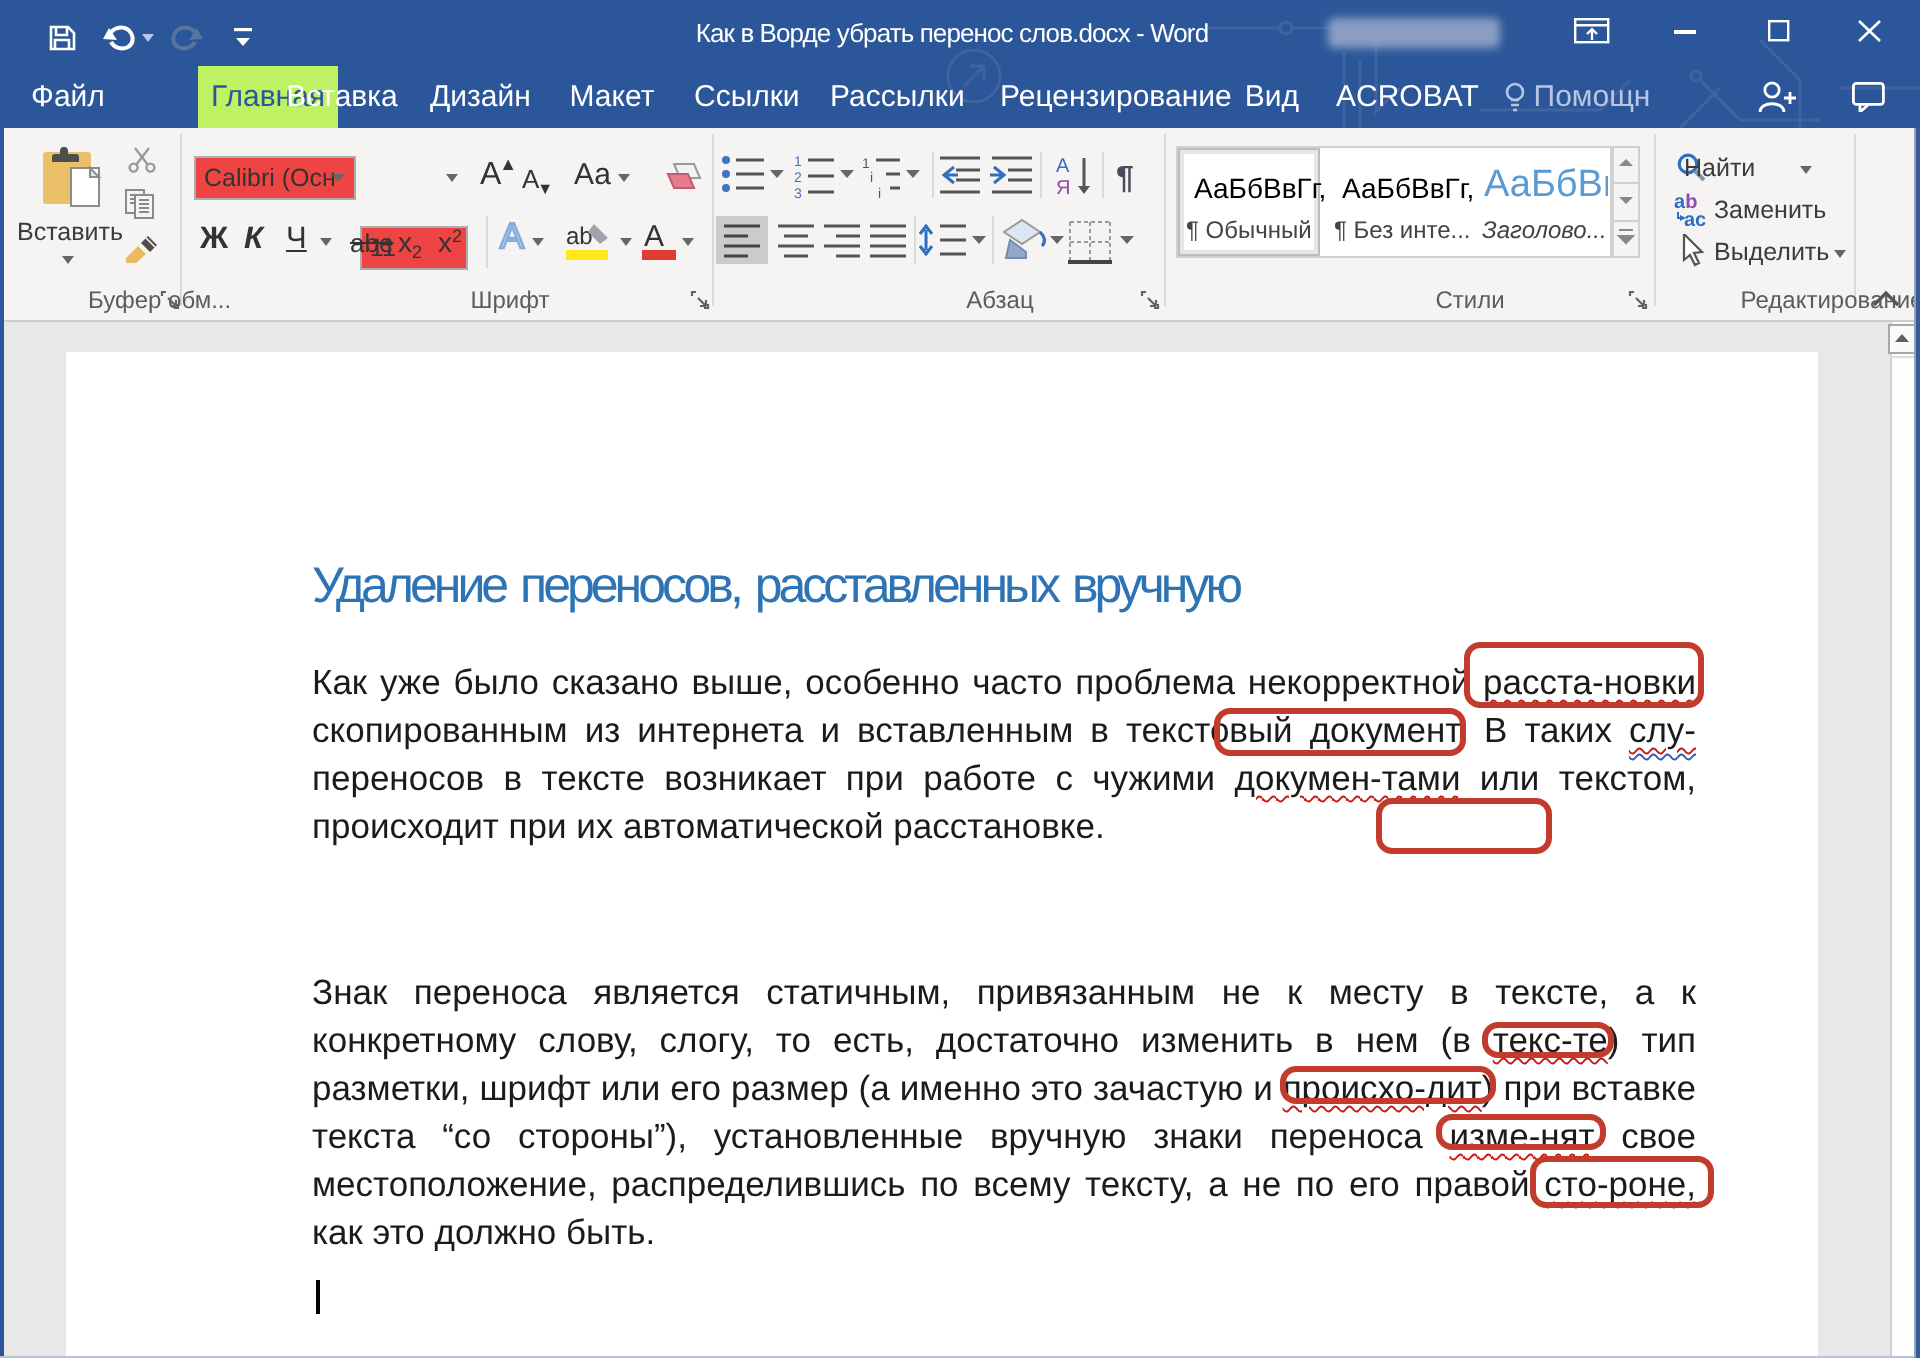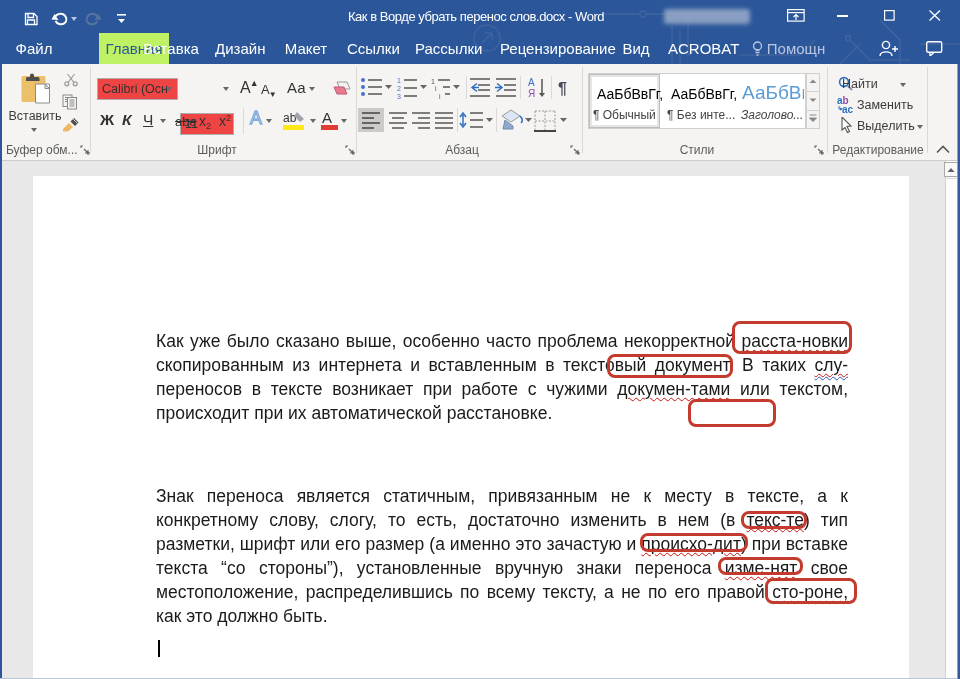--- a/index.html
+++ b/index.html
@@ -14,21 +14,21 @@
   #blurbox { position:absolute; left:664px; top:9px; width:86px; height:15px; background:#94a6c7; border-radius:3px; filter:blur(2.2px); opacity:.9; }
   .deco { position:absolute; }
 
   
   .tab { position:absolute; top:33px; height:31px; color:#ffffff; font-size:15px; line-height:31px; text-align:center; }
   #tab-active { position:absolute; left:63px; top:33px; width:70px; height:31px; background:#bef264; color:#2b579a; font-size:15px; line-height:32px; text-align:center;margin-left:36px; }
 
   
   #ribbon { position:absolute; left:0; top:64px; width:960px; height:97px; background:#f5f4f2; border-bottom:1px solid #cfcdcb; }
   .vsep { position:absolute; top:3px; width:1px; height:86px; background:#dbd9d6; }
-  .glabel { position:absolute; top:79px; font-size:12px; color:#5c5c5c; text-align:center; white-space:nowrap; }
+  .glabel { position:absolute; top:79px; font-size:12px; color:#5c5c5c; text-align:center; white-space:nowrap;margin-left:38px; }
   .rtext { position:absolute; font-size:12.5px; color:#3b3b3b; white-space:nowrap; }
   .caret { position:absolute; width:0; height:0; border-left:3.5px solid transparent; border-right:3.5px solid transparent; border-top:4px solid #666; }
   .inputbox { position:absolute; height:22px; background:#ef4444; border:1px solid #aeaeae; font-size:12.5px; color:#333; line-height:20px; padding-left:4px; white-space:nowrap; overflow:hidden; }
 
   
   #docarea { position:absolute; left:0; top:161px; width:960px; height:518px; background:#e8e8e8; }
   #page { position:absolute; left:33px; top:15px; width:876px; height:503px; background:#ffffff; }
   #vscroll { position:absolute; left:945px; top:0; width:12px; height:518px; background:#fdfdfd; border-left:1px solid #d0d0d0; }
   #vup { position:absolute; left:944px; top:1px; width:14px; height:15px; background:#fafafa; border:1px solid #a8a8a8; }
   .winedge-l { position:absolute; left:0; top:64px; width:1.5px; height:615px; background:#2b579a; }
@@ -352,20 +352,21 @@
     <div id="vscroll"></div>
     <div id="vup"><svg width="12" height="13">
           <path d="M2.5 8 L6 4 L9.5 8 Z" fill="#606060"></path>
         </svg></div>
     <div class="abs" style="left:945px;top:17px;width:12px;height:1px;background:#dcdcdc;"></div>
   </div>
   <div class="winedge-l"></div>
   <div class="abs" style="left:0;top:678px;width:960px;height:1px;background:#b9c4d6;"></div>
   <div class="winedge-r"></div>
 
+  <div id="heading">Удаление переносов, расставленных вручную</div>
 
   <div class="para" id="p1" style="top:329px;">
     <div>Как уже было сказано выше, особенно часто проблема некорректной <span class="sqr">расста-новки</span></div>
     <div>скопированным из интернета и вставленным в текстовый документ. В таких <span class="sqb" style="text-underline-offset:4.5px;"><span class="sqr">слу-</span></span></div>
     <div>переносов в тексте возникает при работе с чужими <span class="sqr">докумен-тами</span> или текстом,</div>
     <div class="last">происходит при их автоматической расстановке.</div>
   </div>
 
   <div class="para" id="p2" style="top:484px;">
     <div>Знак переноса является статичным, привязанным не к месту в тексте, а к</div>

